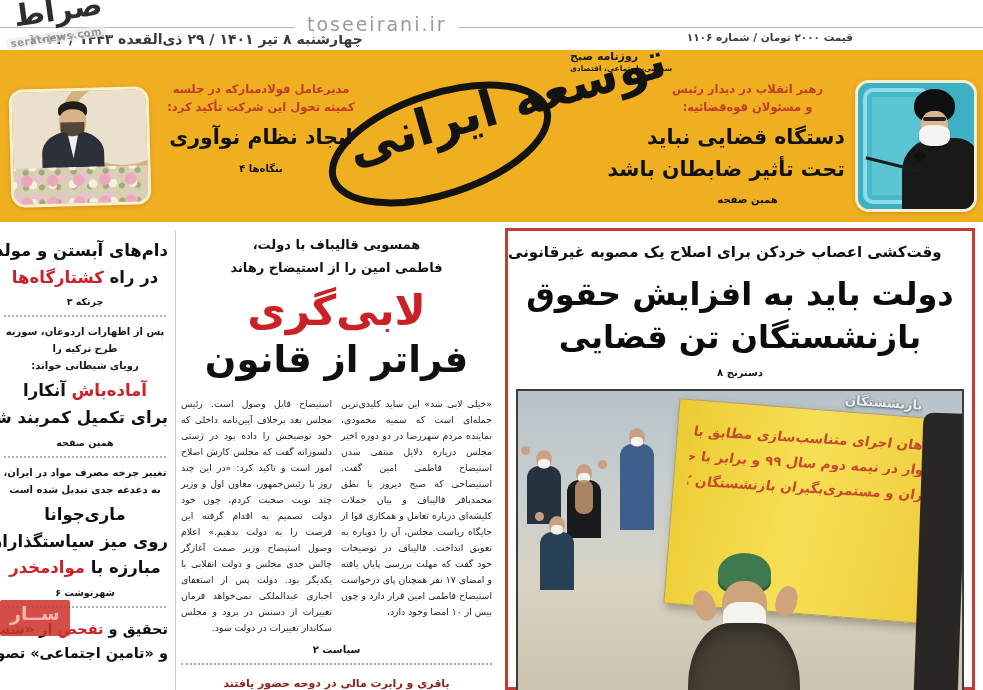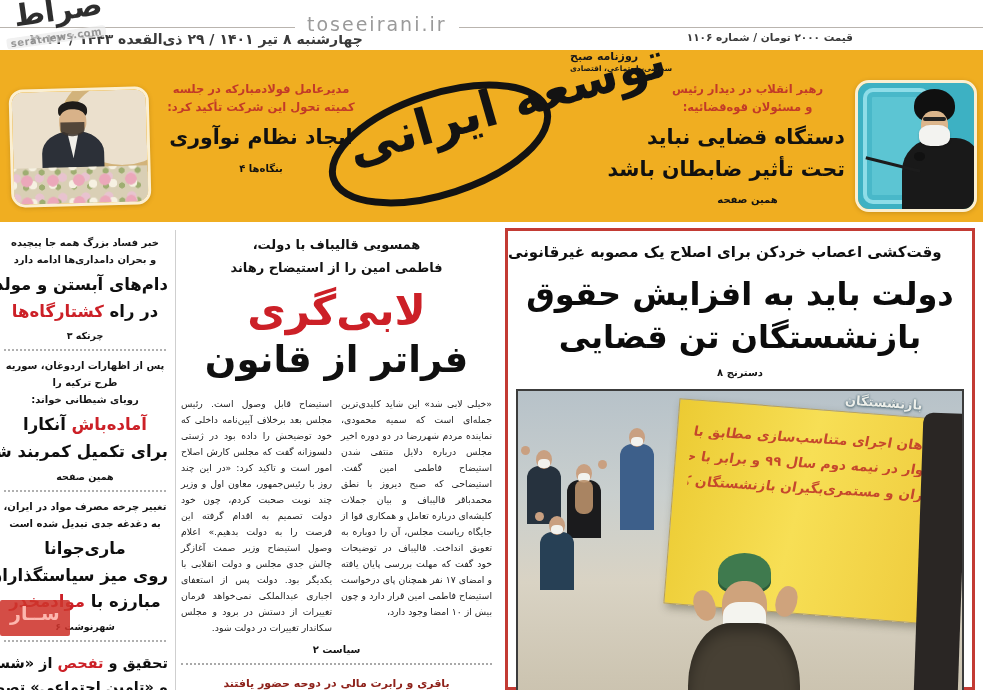--- a/index.html
+++ b/index.html
@@ -280,24 +280,20 @@
     </div>
     <div class="mid-ref">سیاست ۲</div>
     <div class="dotted-h"></div>
     <div class="doha-kicker">باقری و رابرت مالی در دوحه حضور یافتند</div>
 
   </div>
 
   <div class="sidebar">
 
     <div class="s-item">
-      <div class="s-kicker">
-        <span>خبر فساد بزرگ همه جا پیچیده</span><br>
-        <span>و بحران دامداری‌ها ادامه دارد</span>
-      </div>
       <div class="s-h">
         <span>دام‌های آبستن و مولد</span><br>
         <span>در راه </span><span class="s-red">کشتارگاه‌ها</span>
       </div>
       <div class="s-ref">چرتکه ۳</div>
     </div>
     <div class="s-sep"></div>
 
     <div class="s-item">
       <div class="s-kicker">

